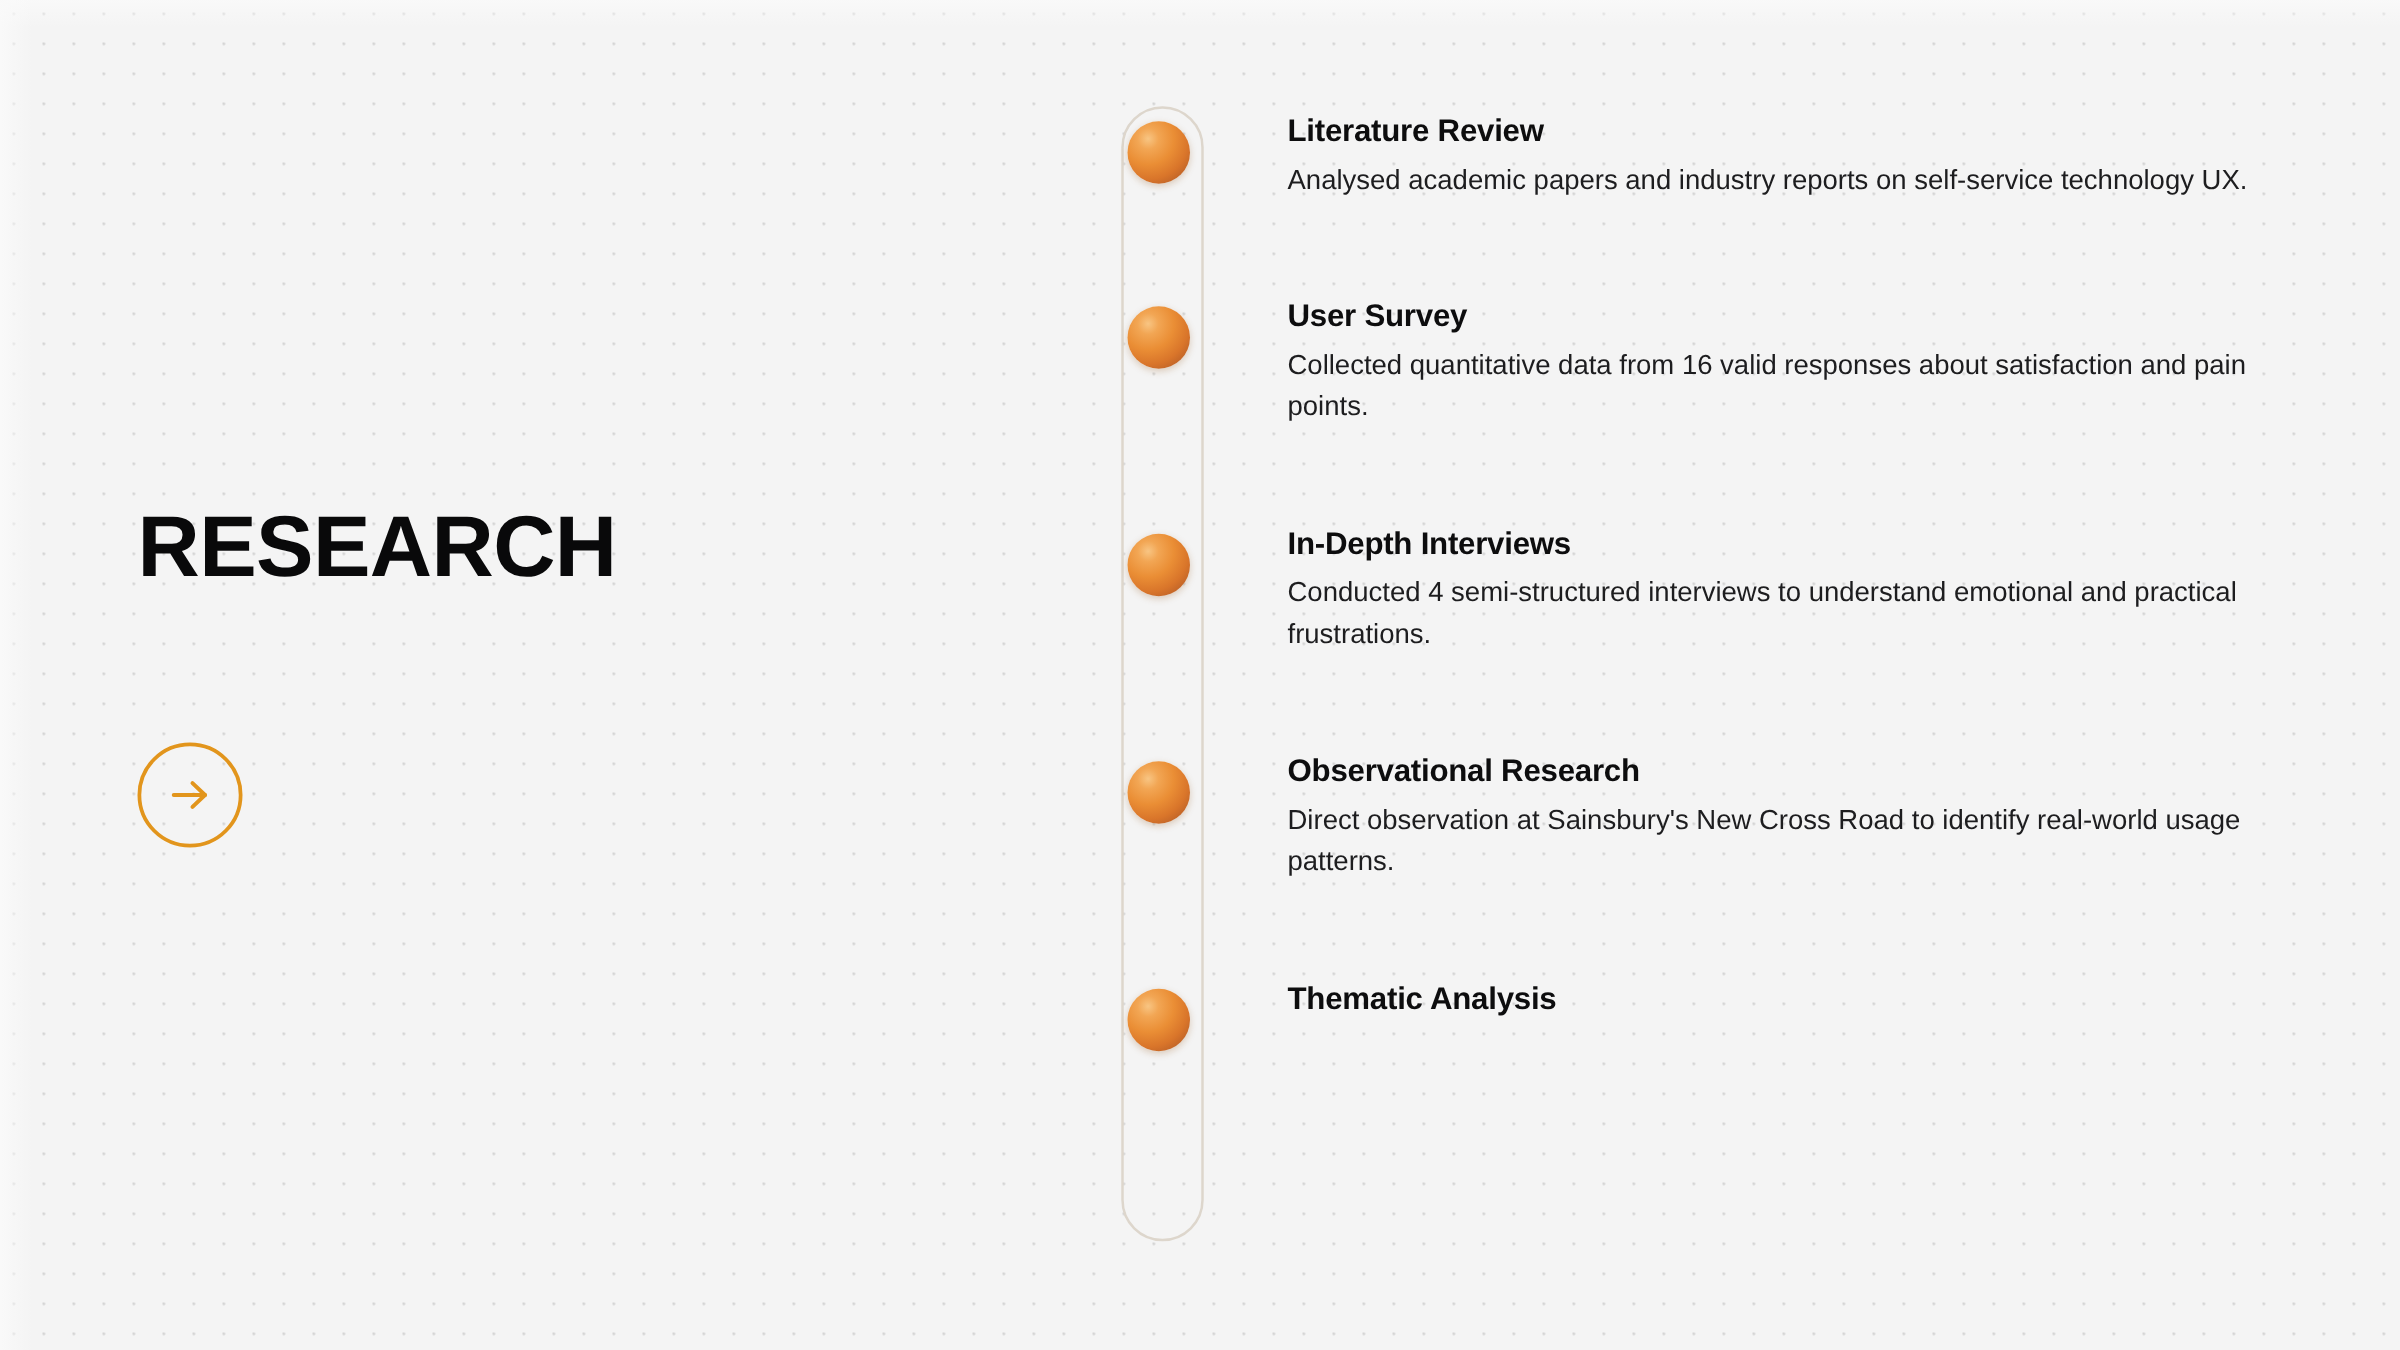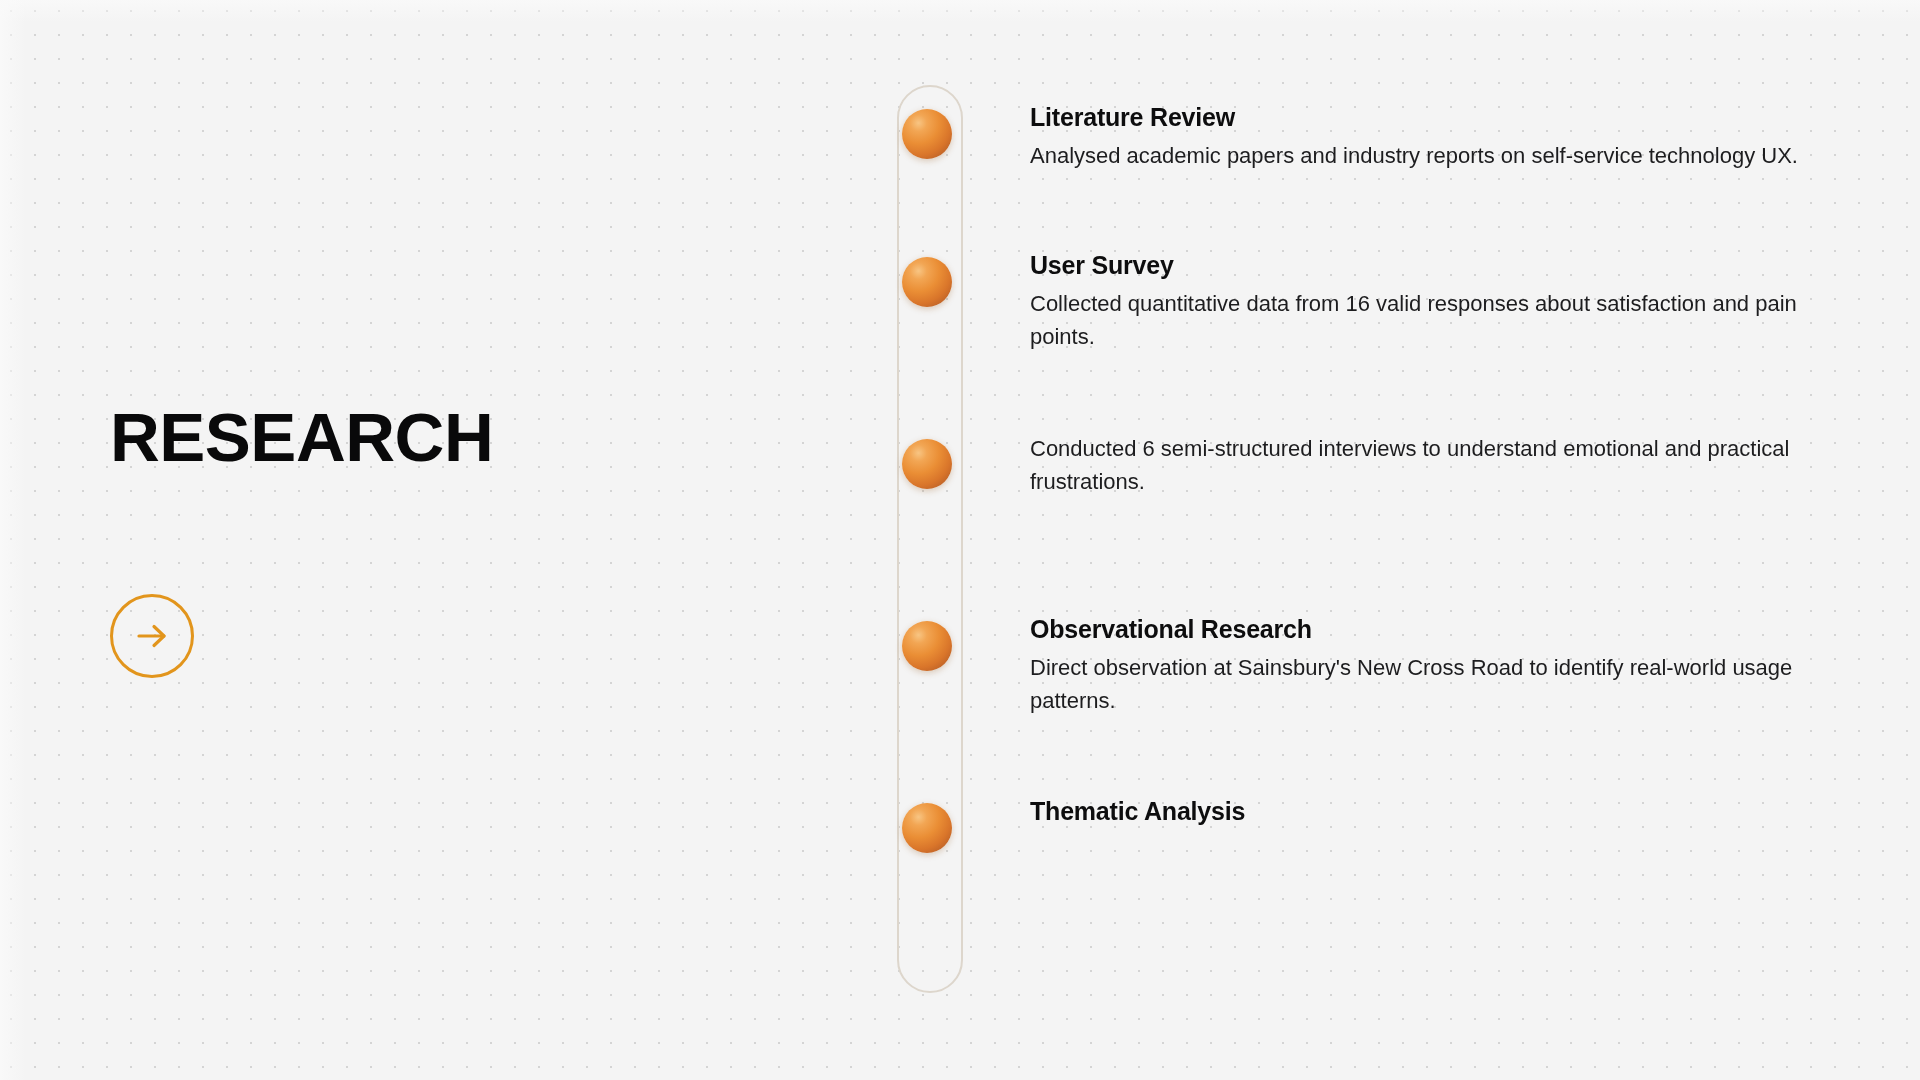--- a/index.html
+++ b/index.html
@@ -90,21 +90,21 @@
     width:66px;
     height:908px;
     border:2px solid #ddd6cc;
     border-radius:33px;
     background:transparent;
   }
 
   .timeline-items {
     position:absolute;
     left:0;
-    top:12px;
+    top:0;
     width:100%;
     height:100%;
     padding-left:28px;
   }
 
   .timeline-item {
     position:absolute;
     left:0;
     width:100%;
     height:0;
@@ -189,21 +189,22 @@
         <span class="node-dot"></span>
         <div class="item-text">
           <div class="item-title">User Survey</div>
           <div class="item-desc">Collected quantitative data from 16 valid responses about satisfaction and pain points.</div>
         </div>
       </div>
 
       <div class="timeline-item" style="top:367px;">
         <span class="node-dot"></span>
         <div class="item-text">
-          <div class="item-desc">Conducted 6 semi-structured interviews to understand emotional and practical frustrations.</div>
+          <div class="item-title">In-Depth Interviews</div>
+          <div class="item-desc">Conducted 4 semi-structured interviews to understand emotional and practical frustrations.</div>
         </div>
       </div>
 
       <div class="timeline-item" style="top:549px;">
         <span class="node-dot"></span>
         <div class="item-text">
           <div class="item-title">Observational Research</div>
           <div class="item-desc">Direct observation at Sainsbury's New Cross Road to identify real-world usage patterns.</div>
         </div>
       </div>

